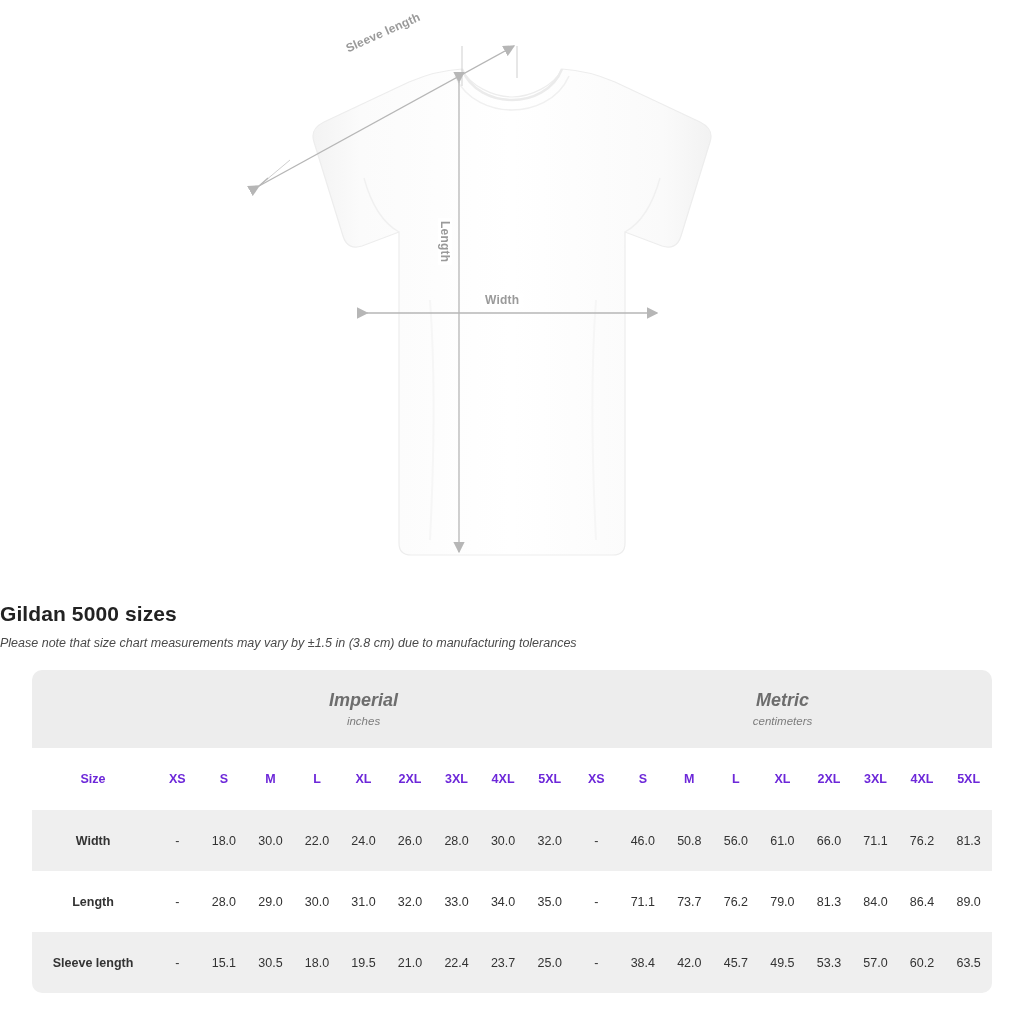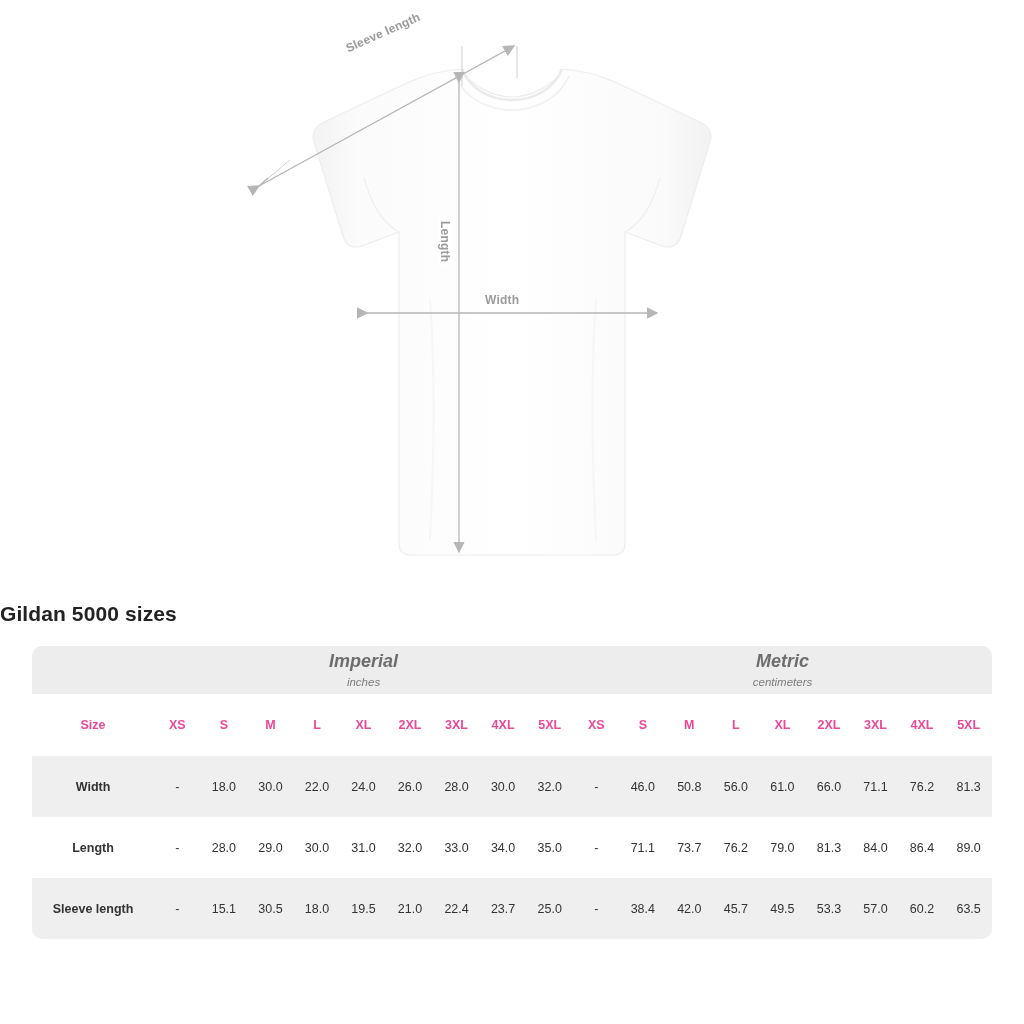--- a/index.html
+++ b/index.html
@@ -86,21 +86,21 @@
   }
   table.size-table td,
   table.size-table th {
     text-align: center;
     vertical-align: middle;
     border: none;
   }
   
   .sys-row td {
     background: #ededed;
-    height: 48px;
+    height: 78px;
     padding: 0;
   }
   .sys-name {
     font-size: 18px;
     font-style: italic;
     font-weight: bold;
     color: #6d6d6d;
     line-height: 1.1;
   }
   .sys-unit {
@@ -108,21 +108,21 @@
     font-style: italic;
     color: #7c7c7c;
     margin-top: 5px;
   }
   
   .size-row td {
     height: 60px;
     background: #ffffff;
     font-weight: bold;
     font-size: 12.5px;
-    color: #ec4899;
+    color: #6d28d9;
   }
   .size-row td.rowhead {
     background: #ffffff;
   }
   
   .data-row td {
     height: 59px;
     font-size: 12.5px;
     color: #333333;
   }
@@ -206,20 +206,21 @@
     <line x1="367" y1="313" x2="657" y2="313" stroke="#b6b6b6" stroke-width="1.3" marker-start="url(#ah)" marker-end="url(#ah2)"></line>
   </svg>
 
   <div class="dim-label sleeve">Sleeve length</div>
   <div class="dim-label length">Length</div>
   <div class="dim-label width">Width</div>
 </div>
 
 <div class="title-block">
   <div class="chart-title">Gildan 5000 sizes</div>
+  <div class="chart-note">Please note that size chart measurements may vary by ±1.5 in (3.8 cm) due to manufacturing tolerances</div>
 </div>
 
 <div class="table-wrap">
   <table class="size-table">
     <colgroup>
       <col class="col-first">
       <col class="col-cell">
         <col class="col-cell">
         <col class="col-cell">
         <col class="col-cell">

